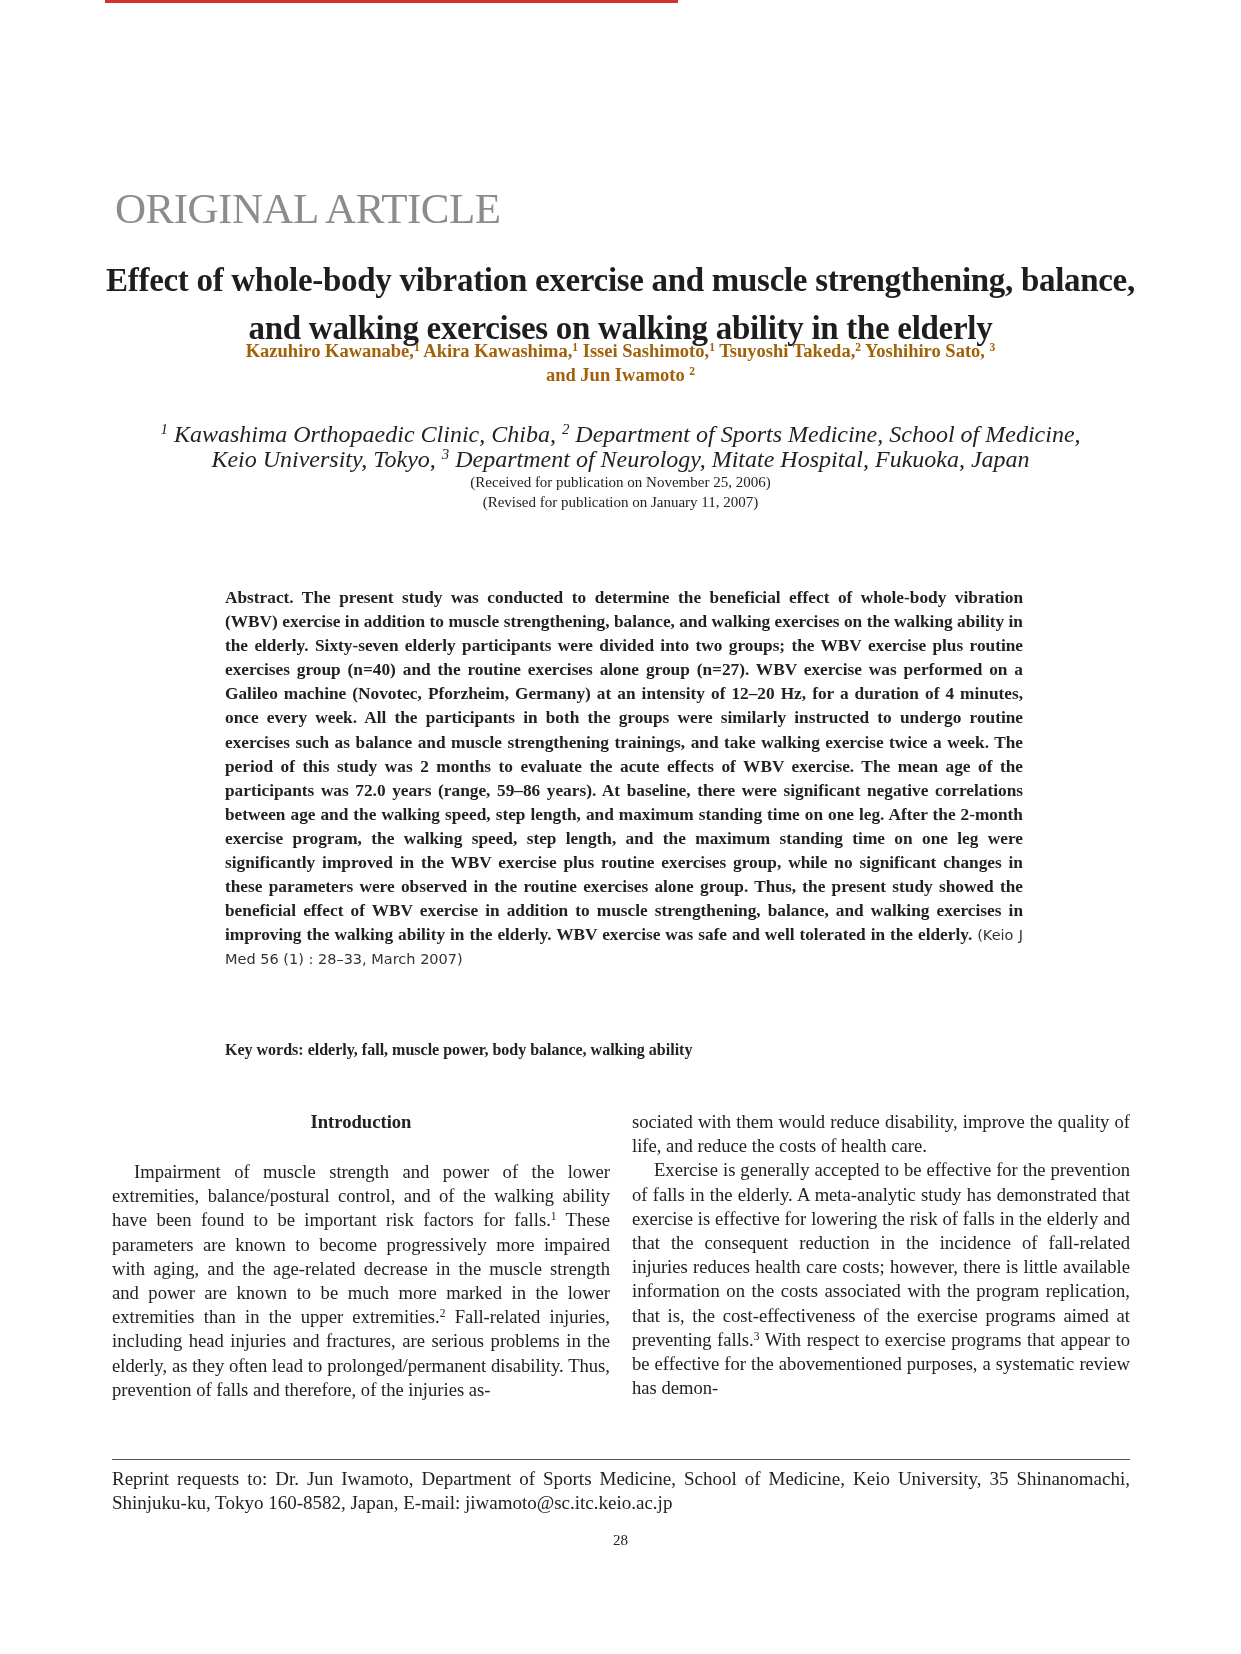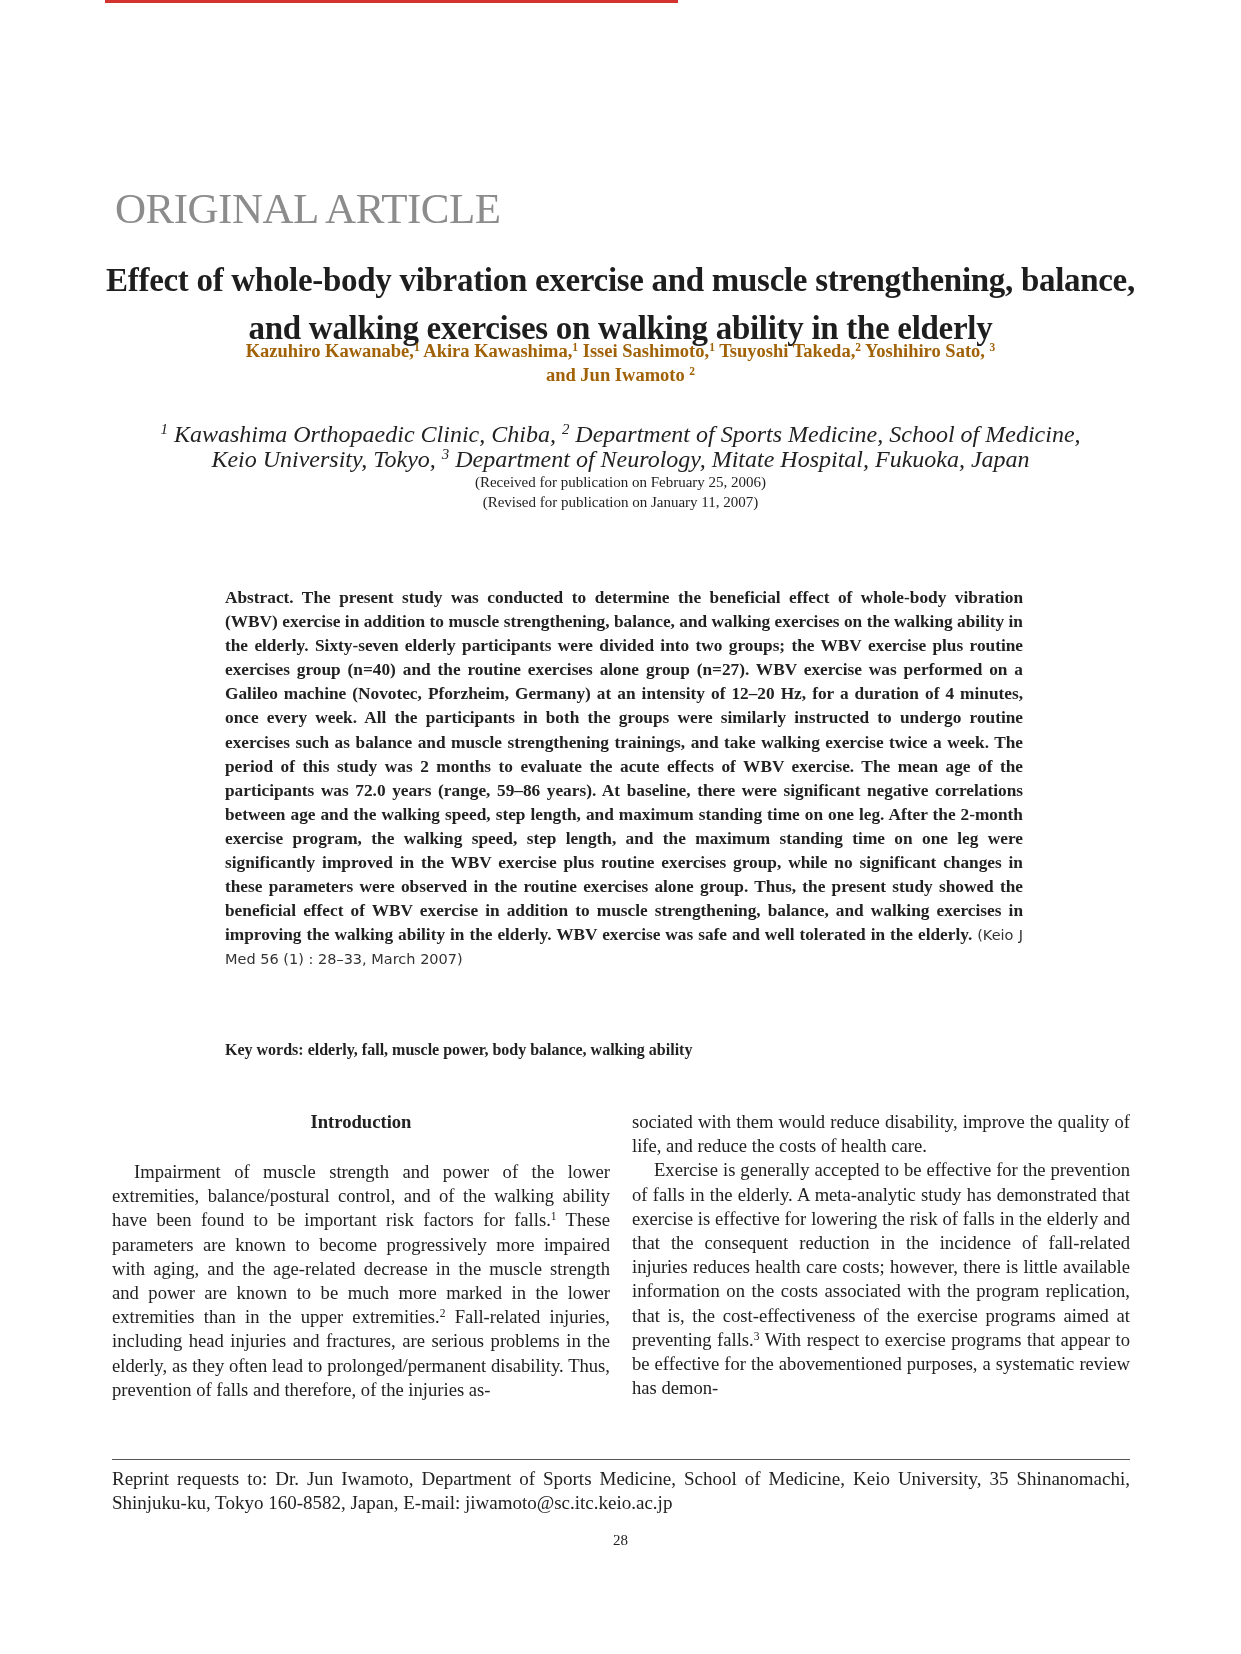--- a/index.html
+++ b/index.html
@@ -56,21 +56,21 @@
   </div>
 </div>
 
 <div class="affil">
   <sup>1</sup> <span>Kawashima Orthopaedic Clinic, Chiba,</span>
   <sup>2</sup> <span>Department of Sports Medicine, School of Medicine, Keio University, Tokyo,</span>
   <sup>3</sup> <span>Department of Neurology, Mitate Hospital, Fukuoka, Japan</span>
 </div>
 
 <div class="dates">
-  <div>(Received for publication on February 25, 2006)</div>
+  <div>(Received for publication on November 25, 2006)</div>
   <div>(Revised for publication on January 11, 2007)</div>
 </div>
 
 <div class="abstract">
   <span class="label">Abstract.</span>
   <span>The present study was conducted to determine the beneficial effect of whole-body vibration (WBV) exercise in addition to muscle strengthening, balance, and walking exercises on the walking ability in the elderly. Sixty-seven elderly participants were divided into two groups; the WBV exercise plus routine exercises group (n=40) and the routine exercises alone group (n=27). WBV exercise was performed on a Galileo machine (Novotec, Pforzheim, Germany) at an intensity of 12–20 Hz, for a duration of 4 minutes, once every week. All the participants in both the groups were similarly instructed to undergo routine exercises such as balance and muscle strengthening trainings, and take walking exercise twice a week. The period of this study was 2 months to evaluate the acute effects of WBV exercise. The mean age of the participants was 72.0 years (range, 59–86 years). At baseline, there were significant negative correlations between age and the walking speed, step length, and maximum standing time on one leg. After the 2-month exercise program, the walking speed, step length, and the maximum standing time on one leg were significantly improved in the WBV exercise plus routine exercises group, while no significant changes in these parameters were observed in the routine exercises alone group. Thus, the present study showed the beneficial effect of WBV exercise in addition to muscle strengthening, balance, and walking exercises in improving the walking ability in the elderly. WBV exercise was safe and well tolerated in the elderly.</span>
   <span class="cite">(Keio J Med 56 (1) : 28–33, March 2007)</span>
 </div>
 
 <div class="keywords">Key words: elderly, fall, muscle power, body balance, walking ability</div>

